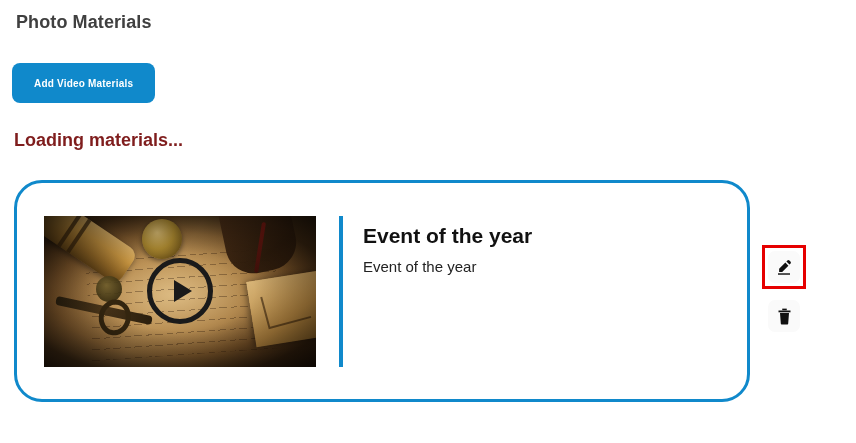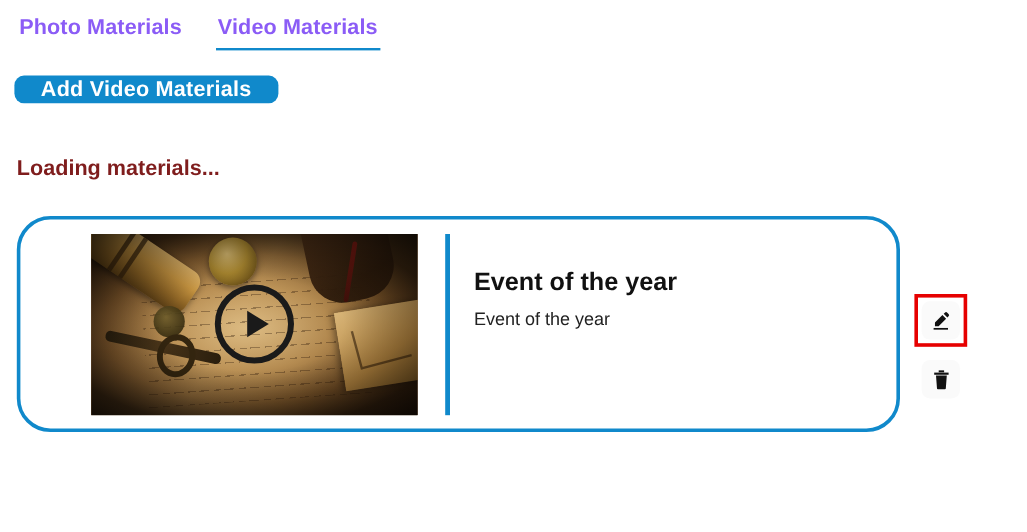--- a/index.html
+++ b/index.html
@@ -22,45 +22,45 @@
     position: absolute;
     left: 14px;
     top: 10px;
     display: flex;
     align-items: flex-start;
     gap: 26px;
   }
   .tab {
     font-size: 18px;
     font-weight: bold;
-    color: #8b5cf6;
+    color: #404040;
     line-height: 24px;
     padding: 0 2px 6px 2px;
     border-bottom: 2px solid transparent;
     white-space: nowrap;
     cursor: pointer;
     letter-spacing: 0.1px;
   }
   .tab.active {
     border-bottom-color: #1089cb;
   }
 
   
   .add-btn {
     position: absolute;
     left: 12px;
     top: 63px;
-    height: 23px;
+    height: 40px;
     padding: 0 22px;
     display: flex;
     align-items: center;
     justify-content: center;
     background: #1089cb;
     color: #ffffff;
-    font-size: 18px;
+    font-size: 10px;
     font-weight: bold;
     border: none;
     border-radius: 8px;
     cursor: pointer;
     font-family: "Liberation Sans", sans-serif;
     letter-spacing: 0.2px;
   }
 
   
   .loading-text {
@@ -72,28 +72,27 @@
     color: #7f1d1d;
     line-height: 24px;
   }
 
   
   .card {
     position: absolute;
     left: 14px;
     top: 180px;
     width: 736px;
-    height: 180px;
+    height: 222px;
     box-sizing: border-box;
     border: 3px solid #1089cb;
     border-radius: 28px;
     background: #ffffff;
     display: flex;
     align-items: center;
-    padding-left: 32px;
   }
 
   .thumb-wrap {
     position: relative;
     margin-left: 27px;
     width: 272px;
     height: 151px;
     flex: 0 0 auto;
     overflow: hidden;
     background: #3a2312;
@@ -321,21 +320,20 @@
   .delete-wrap {
     margin-top: 11px;
     margin-left: 6px;
   }
 </style>
 </head>
 <body>
 
 <div class="tabbar">
   <div class="tab">Photo Materials</div>
-  <div class="tab active">Video Materials</div>
 </div>
 
 <button class="add-btn">Add Video Materials</button>
 
 <div class="loading-text">Loading materials...</div>
 
 <div class="card">
 
   <div class="thumb-wrap">
     <div class="thumb-bg"></div>

